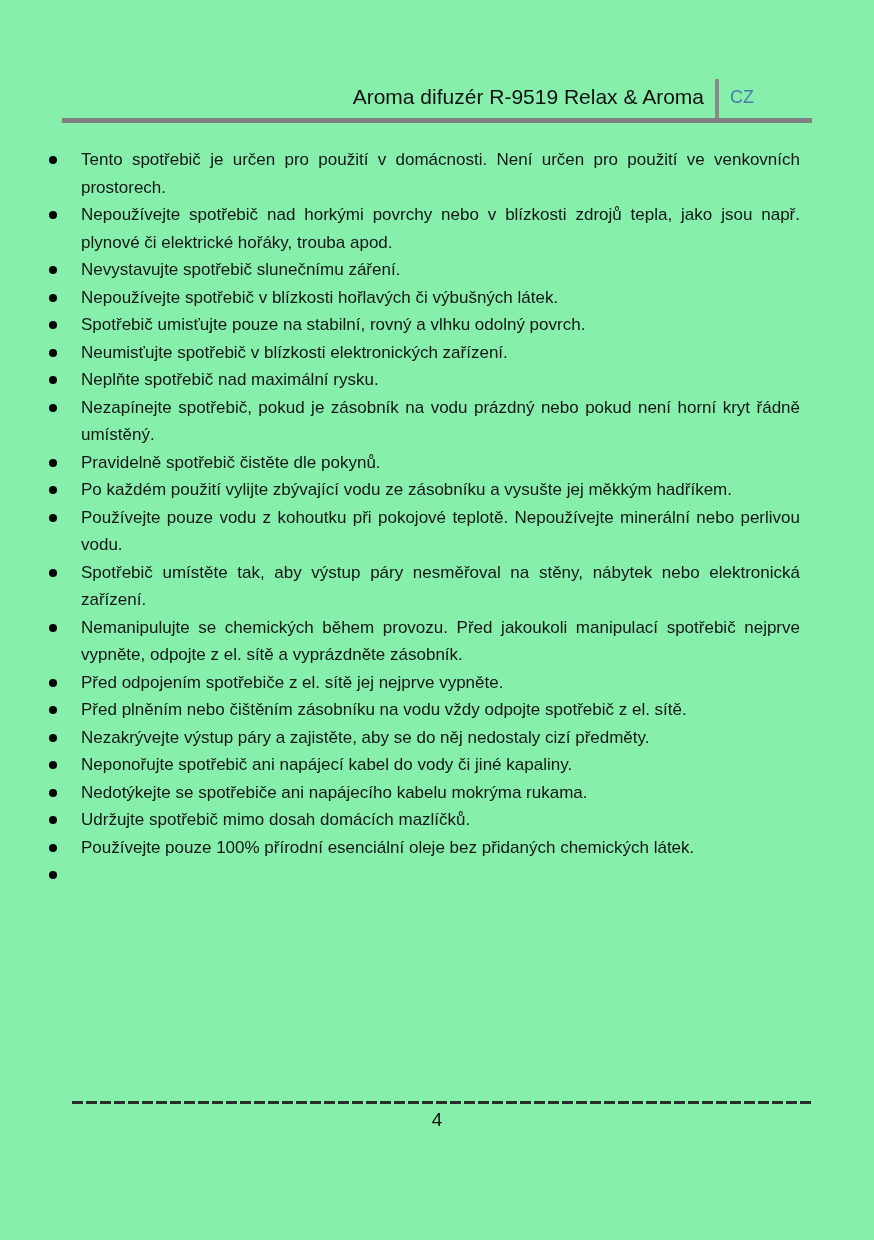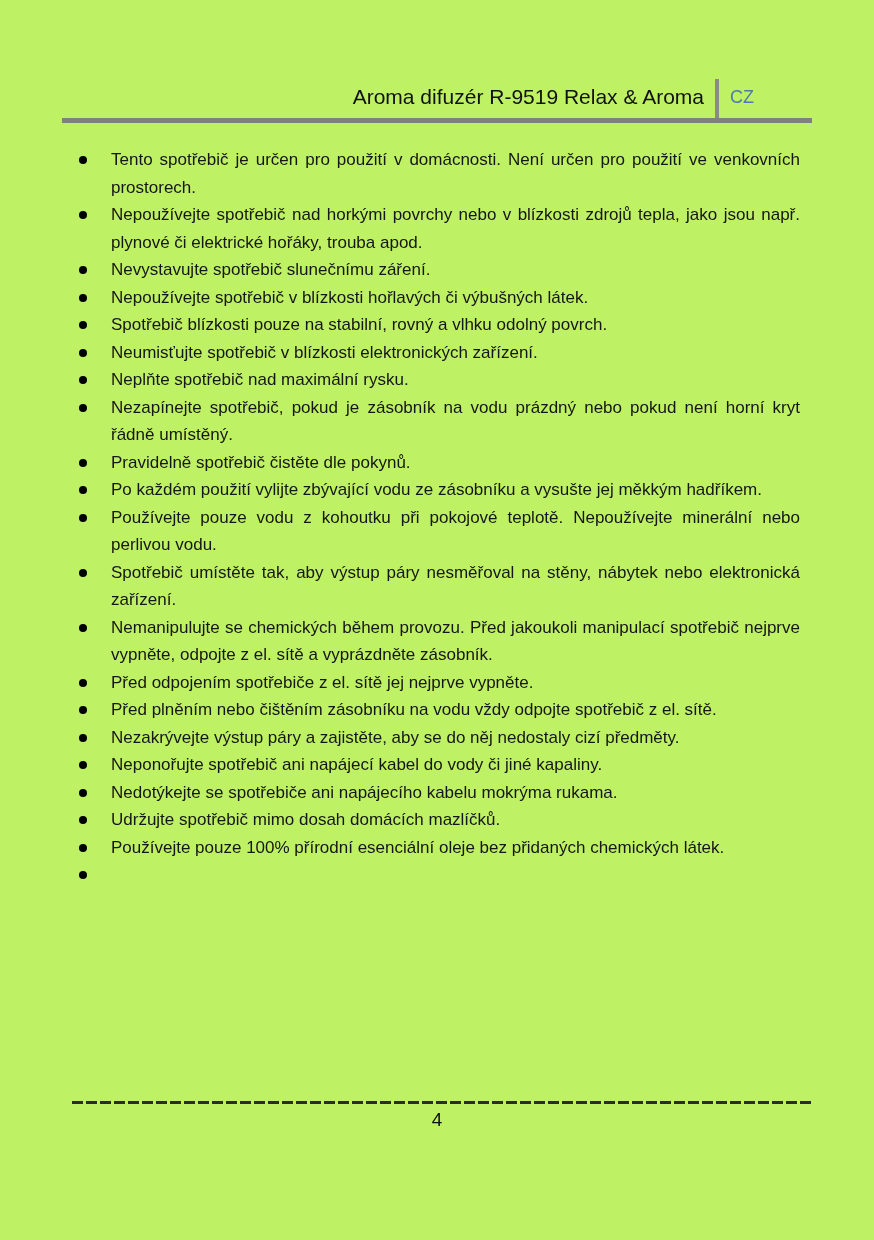--- a/index.html
+++ b/index.html
@@ -8,21 +8,21 @@
     width: 874px;
     height: 1240px;
     background: #ffffff;
     font-family: "Liberation Sans", sans-serif;
     color: #1a1a1a;
   }
   .page {
     position: relative;
     width: 874px;
     height: 1240px;
-    background: #bef264;
+    background: #86efac;
     overflow: hidden;
   }
 
   
   .header {
     position: absolute;
     top: 76px;
     left: 62px;
     width: 750px;
     height: 42px;
@@ -63,21 +63,21 @@
 
   
   .content {
     position: absolute;
     top: 146px;
     left: 0;
     width: 874px;
   }
   ul.safety-list {
     margin: 0;
-    padding: 0 74px 0 78px;
+    padding: 0 74px 0 48px;
     list-style: none;
   }
   li.bullet-item {
     position: relative;
     padding-left: 33px;
     font-size: 17px;
     line-height: 27.5px;
     text-align: justify;
     color: #161616;
   }
@@ -121,21 +121,21 @@
     <span class="lang-badge">CZ</span>
   </div>
   <div class="header-rule"></div>
 
   <div class="content">
     <ul class="safety-list">
         <li class="bullet-item"><span class="dot"></span><span>Tento spotřebič je určen pro použití v domácnosti. Není určen pro použití ve venkovních prostorech.</span></li>
         <li class="bullet-item"><span class="dot"></span><span>Nepoužívejte spotřebič nad horkými povrchy nebo v blízkosti zdrojů tepla, jako jsou např. plynové či elektrické hořáky, trouba apod.</span></li>
         <li class="bullet-item"><span class="dot"></span><span>Nevystavujte spotřebič slunečnímu záření.</span></li>
         <li class="bullet-item"><span class="dot"></span><span>Nepoužívejte spotřebič v blízkosti hořlavých či výbušných látek.</span></li>
-        <li class="bullet-item"><span class="dot"></span><span>Spotřebič blízkosti pouze na stabilní, rovný a vlhku odolný povrch.</span></li>
+        <li class="bullet-item"><span class="dot"></span><span>Spotřebič umisťujte pouze na stabilní, rovný a vlhku odolný povrch.</span></li>
         <li class="bullet-item"><span class="dot"></span><span>Neumisťujte spotřebič v blízkosti elektronických zařízení.</span></li>
         <li class="bullet-item"><span class="dot"></span><span>Neplňte spotřebič nad maximální rysku.</span></li>
         <li class="bullet-item"><span class="dot"></span><span>Nezapínejte spotřebič, pokud je zásobník na vodu prázdný nebo pokud není horní kryt řádně umístěný.</span></li>
         <li class="bullet-item"><span class="dot"></span><span>Pravidelně spotřebič čistěte dle pokynů.</span></li>
         <li class="bullet-item"><span class="dot"></span><span>Po každém použití vylijte zbývající vodu ze zásobníku a vysušte jej měkkým hadříkem.</span></li>
         <li class="bullet-item"><span class="dot"></span><span>Používejte pouze vodu z kohoutku při pokojové teplotě. Nepoužívejte minerální nebo perlivou vodu.</span></li>
         <li class="bullet-item"><span class="dot"></span><span>Spotřebič umístěte tak, aby výstup páry nesměřoval na stěny, nábytek nebo elektronická zařízení.</span></li>
         <li class="bullet-item"><span class="dot"></span><span>Nemanipulujte se chemických během provozu. Před jakoukoli manipulací spotřebič nejprve vypněte, odpojte z el. sítě a vyprázdněte zásobník.</span></li>
         <li class="bullet-item"><span class="dot"></span><span>Před odpojením spotřebiče z el. sítě jej nejprve vypněte.</span></li>
         <li class="bullet-item"><span class="dot"></span><span>Před plněním nebo čištěním zásobníku na vodu vždy odpojte spotřebič z el. sítě.</span></li>

